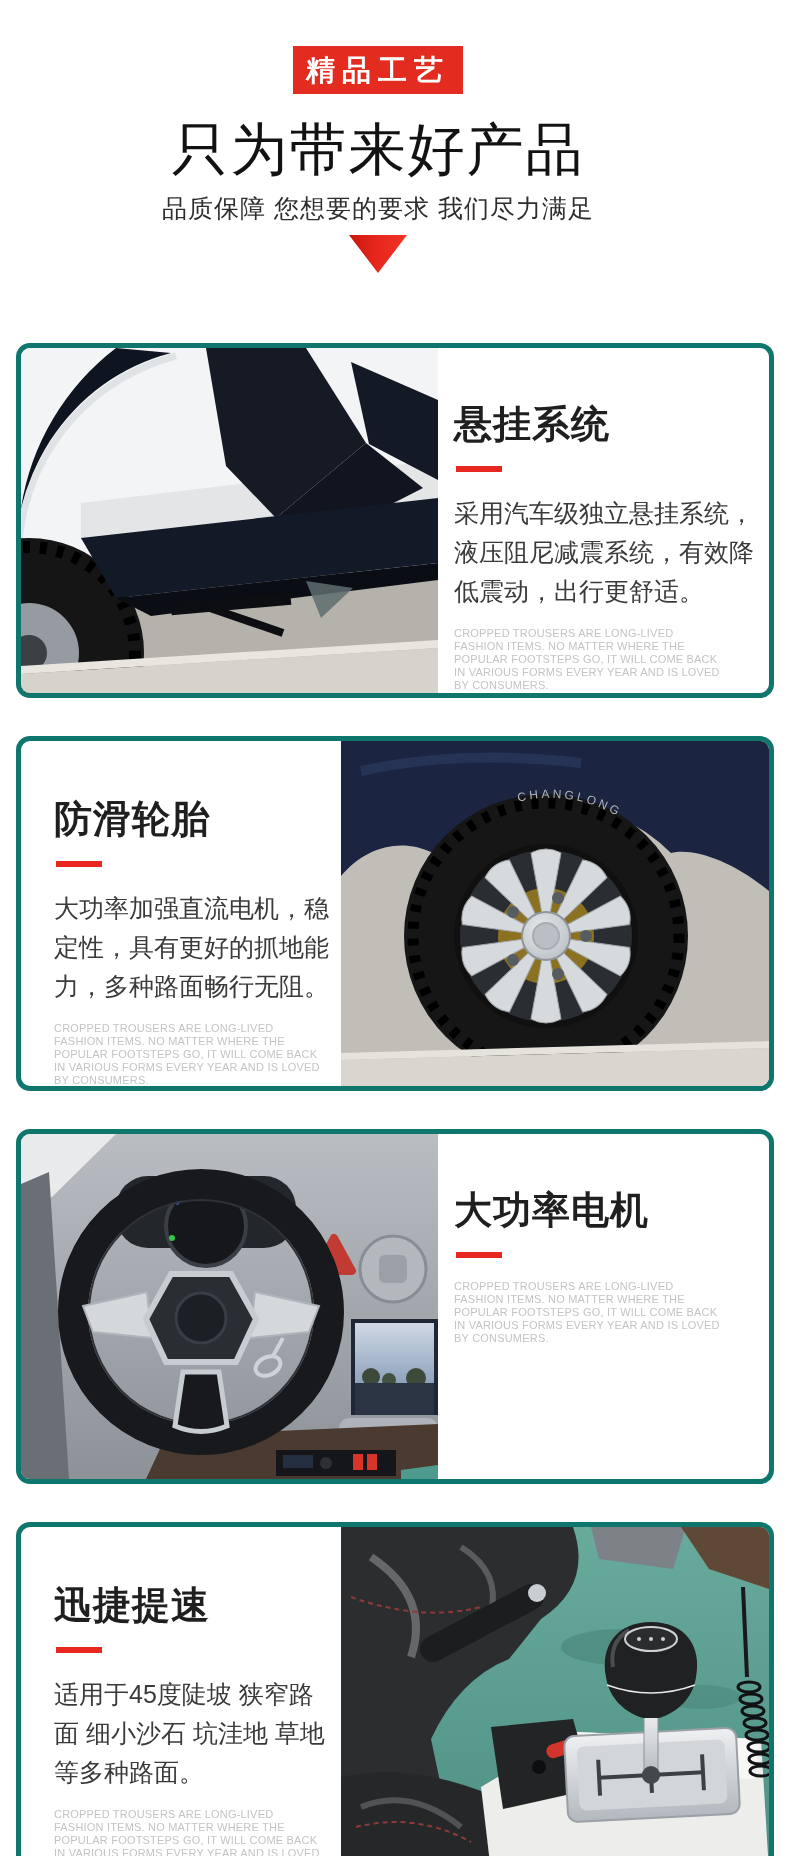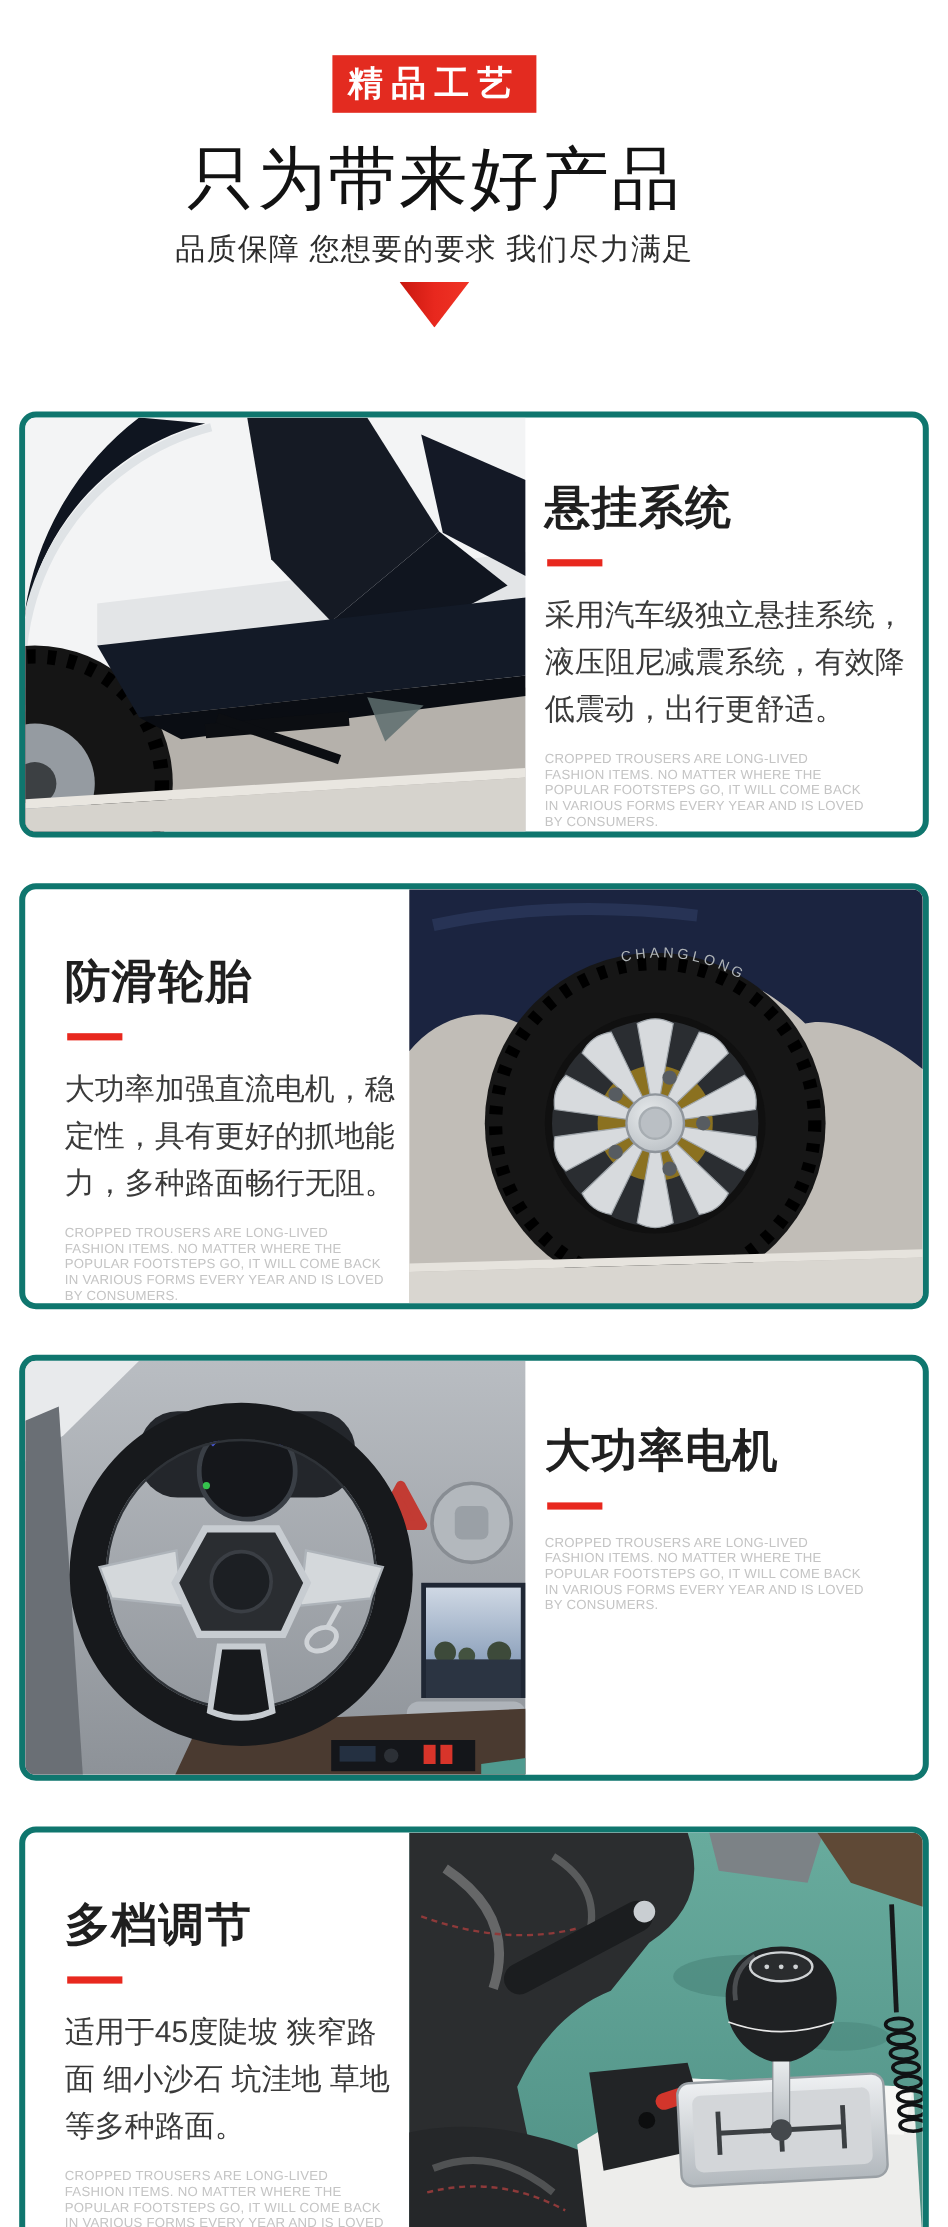--- a/index.html
+++ b/index.html
@@ -1,21 +1,21 @@
 <!DOCTYPE html>
 <html><head>
 <meta charset="utf-8">
 <style>
   html,body{margin:0;padding:0;}
   body{
     width:790px;height:1856px;overflow:hidden;background:#ffffff;
     font-family:"Liberation Sans","DejaVu Sans",sans-serif;
     -webkit-font-smoothing:antialiased;
   }
-  .header{width:724px;text-align:center;}
+  .header{width:724px;text-align:center;padding-left:16px;}
   .badge{
     display:block;width:170px;height:48px;line-height:48px;
     margin:46px auto 0;background:#e32b20;color:#ffffff;
     font-size:29px;font-weight:bold;letter-spacing:7px;text-align:center;
   }
   .page-title{
     margin-top:24px;font-size:57px;line-height:62px;font-weight:400;
     color:#121212;letter-spacing:2px;
   }
   .page-subtitle{
@@ -207,21 +207,21 @@
   </div>
   <div class="card-text">
     <div class="card-title">大功率电机</div>
     <div class="underline"></div>
     <div class="card-foot">CROPPED TROUSERS ARE LONG-LIVED FASHION ITEMS. NO MATTER WHERE THE POPULAR FOOTSTEPS GO, IT WILL COME BACK IN VARIOUS FORMS EVERY YEAR AND IS LOVED BY CONSUMERS.</div>
   </div>
 </div>
 
 <div class="card">
   <div class="card-text left-side">
-    <div class="card-title">多档调节</div>
+    <div class="card-title">迅捷提速</div>
     <div class="underline"></div>
     <div class="card-desc">适用于45度陡坡 狭窄路面 细小沙石 坑洼地 草地等多种路面。</div>
     <div class="card-foot">CROPPED TROUSERS ARE LONG-LIVED FASHION ITEMS. NO MATTER WHERE THE POPULAR FOOTSTEPS GO, IT WILL COME BACK IN VARIOUS FORMS EVERY YEAR AND IS LOVED BY CONSUMERS.</div>
   </div>
   <div class="photo-r">
     <svg viewBox="0 0 428 345" preserveAspectRatio="none">
       <defs>
         <linearGradient id="tealG" x1="0" y1="0" x2="0" y2="1">
           <stop offset="0" stop-color="#68ab9d"></stop>
             <stop offset="1" stop-color="#4e8f84"></stop>

